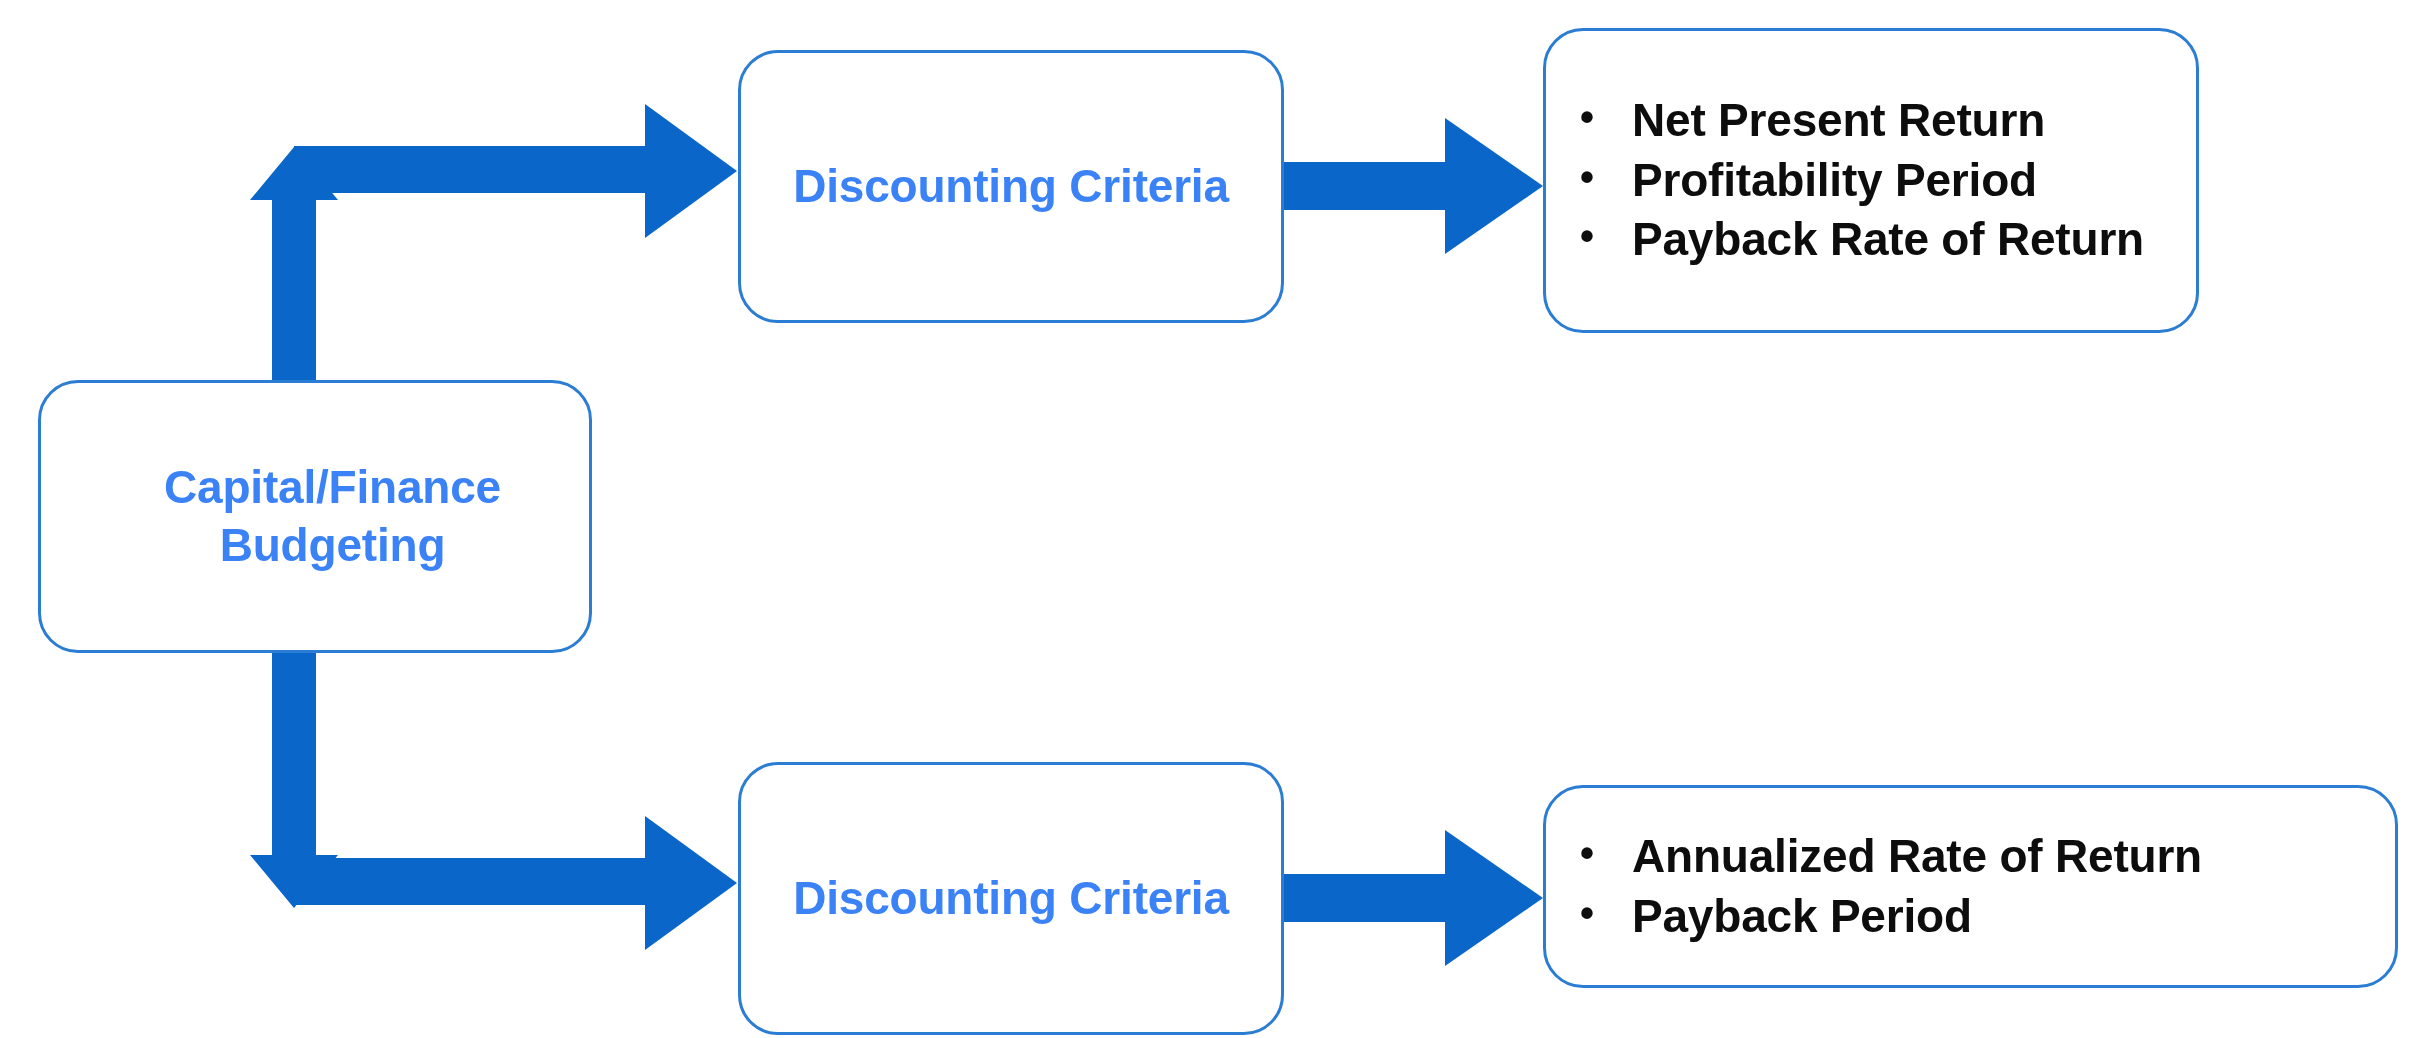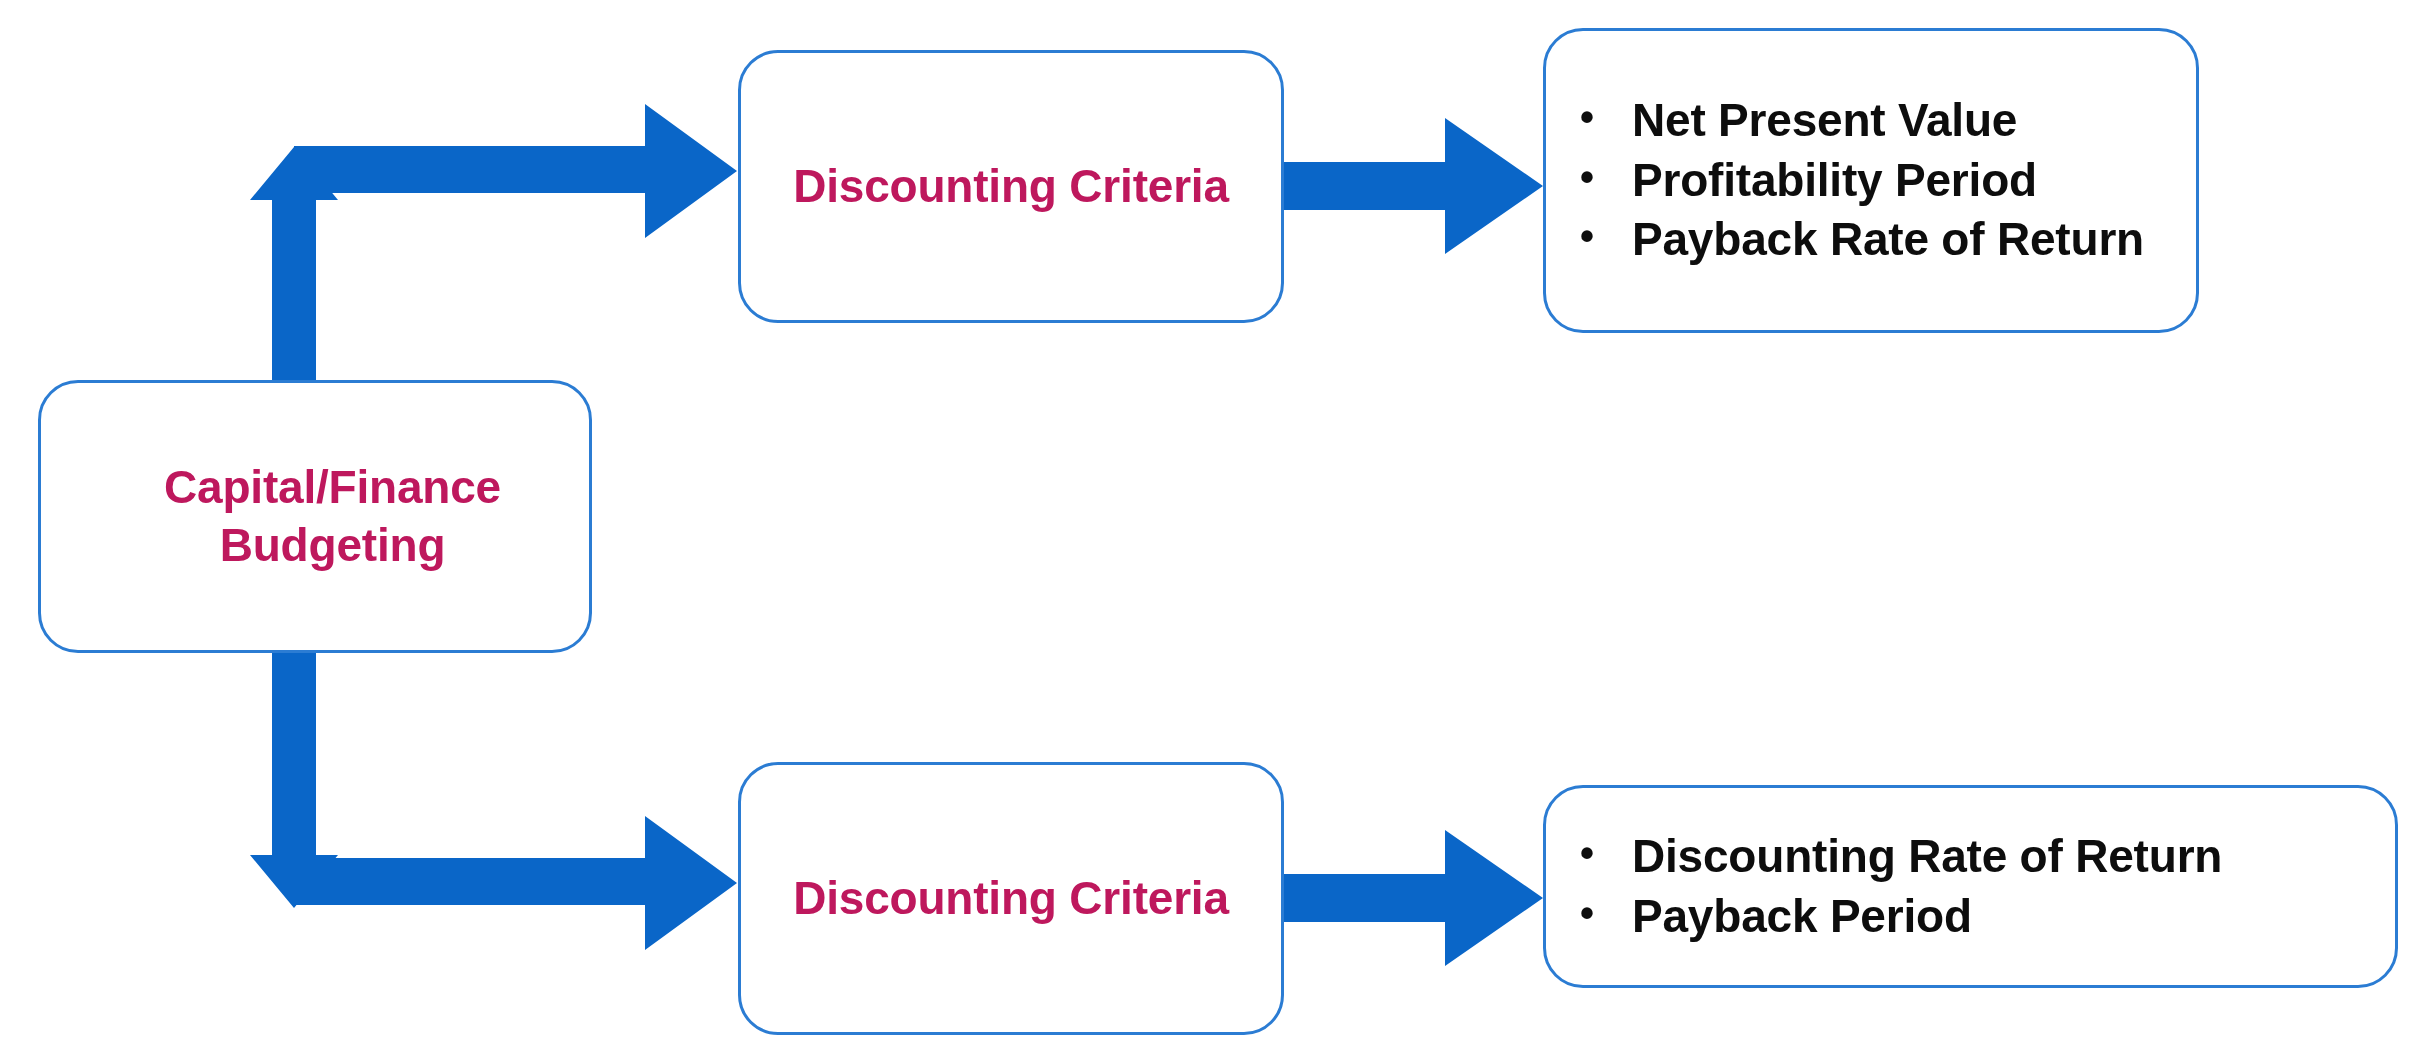--- a/index.html
+++ b/index.html
@@ -34,21 +34,21 @@
     z-index: 2;
   }
   .node-center {
     display: flex;
     align-items: center;
     justify-content: center;
     text-align: center;
   }
   .node-label {
     font-weight: bold;
-    color: #be185d;
+    color: #3b82f6;
     font-size: 46px;
     line-height: 1.25;
     letter-spacing: -0.2px;
     white-space: pre-line;
   }
   .node-list {
     display: flex;
     align-items: center;
   }
   .bullet-list {
@@ -120,42 +120,42 @@
   </div>
 
   <div class="node node-center" id="node-branch-1">
     <div class="node-label">Discounting Criteria</div>
   </div>
 
   <div class="node node-list" id="node-methods-1">
     <ul class="bullet-list">
       <li class="bullet-item">
         <span class="bullet-dot">•</span>
-        <span class="bullet-text">Net Present Value</span>
+        <span class="bullet-text">Net Present Return</span>
       </li>
       <li class="bullet-item">
         <span class="bullet-dot">•</span>
         <span class="bullet-text">Profitability Period</span>
       </li>
       <li class="bullet-item">
         <span class="bullet-dot">•</span>
         <span class="bullet-text">Payback Rate of Return</span>
       </li>
     </ul>
   </div>
 
   <div class="node node-center" id="node-branch-2">
     <div class="node-label">Discounting Criteria</div>
   </div>
 
   <div class="node node-list" id="node-methods-2">
     <ul class="bullet-list">
       <li class="bullet-item">
         <span class="bullet-dot">•</span>
-        <span class="bullet-text">Discounting Rate of Return</span>
+        <span class="bullet-text">Annualized Rate of Return</span>
       </li>
       <li class="bullet-item">
         <span class="bullet-dot">•</span>
         <span class="bullet-text">Payback Period</span>
       </li>
     </ul>
   </div>
 
 </div>
 

